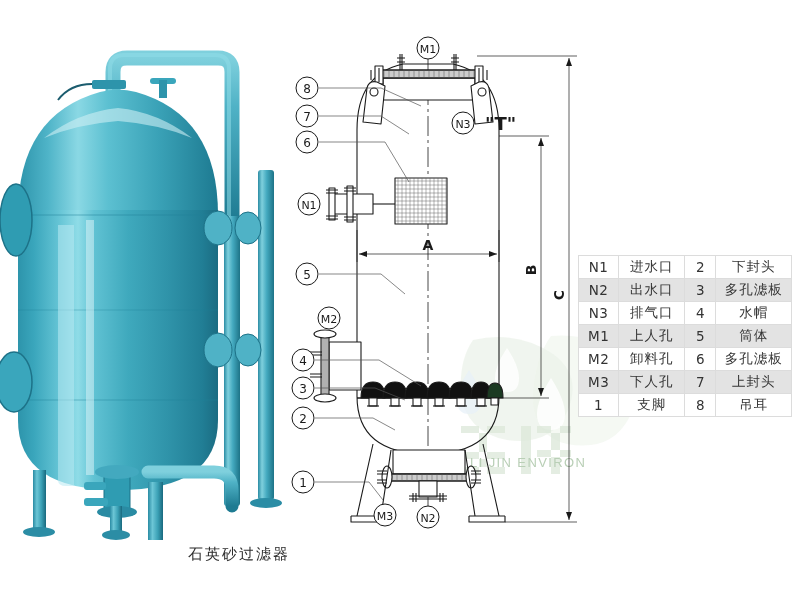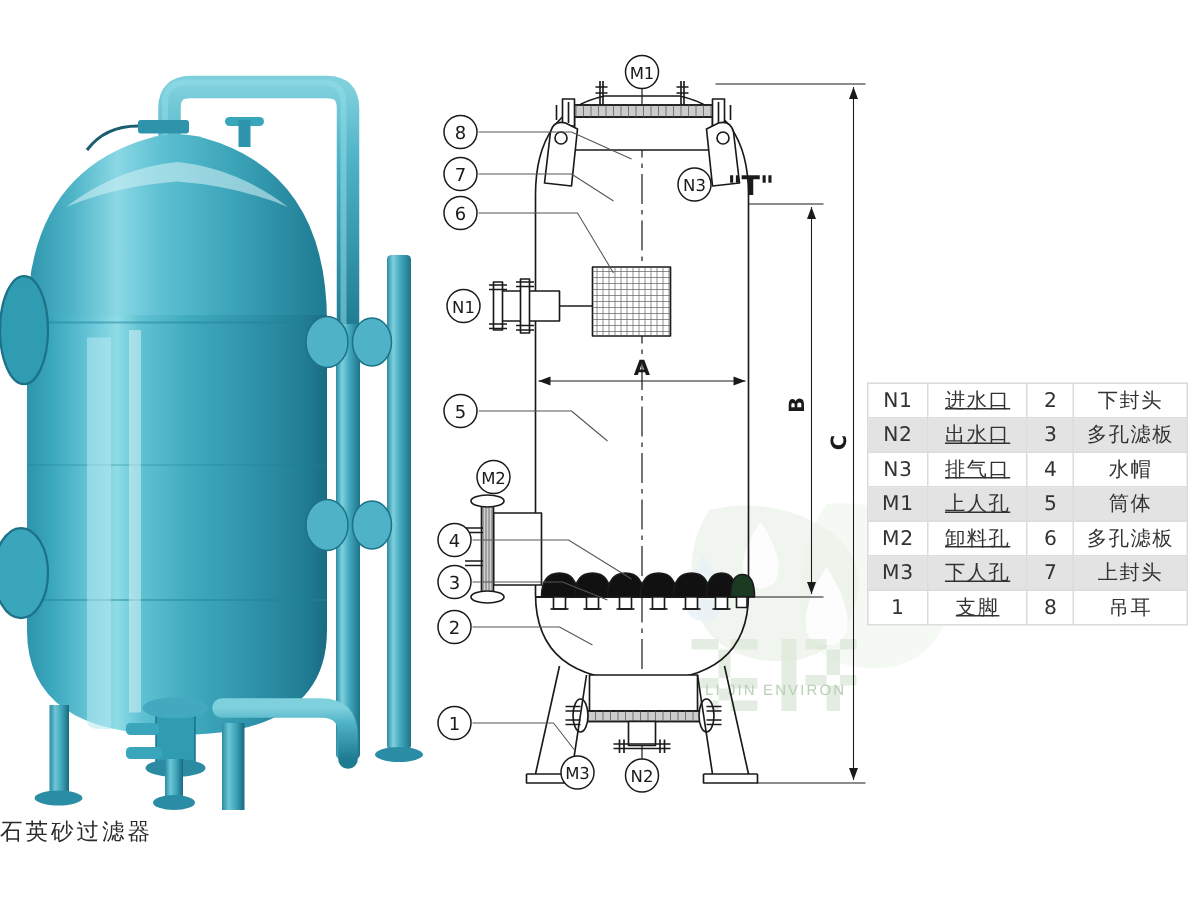--- a/index.html
+++ b/index.html
@@ -26,21 +26,21 @@
   
   .photo-panel {
     position: absolute;
     left: 0px; top: 20px;
     width: 290px; height: 520px;
   }
   .photo-caption {
     position: absolute;
     left: 0px; top: 545px;
     width: 290px;
-    text-align: left;
+    text-align: right;
     font-size: 15px;
     letter-spacing: 2px;
     color: #2b2b2b;
     font-family: "DejaVu Sans", "Liberation Sans", sans-serif;
   }
 
   
   .drawing-panel {
     position: absolute;
     left: 285px; top: 30px;
@@ -51,21 +51,21 @@
   .watermark {
     position: absolute;
     left: 455px; top: 330px;
     width: 230px; height: 170px;
     pointer-events: none;
     opacity: 0.5;
   }
   .wm-text {
     position: absolute;
     left: 470px; top: 455px;
-    font-size: 10px;
+    font-size: 13px;
     letter-spacing: 1.4px;
     color: #b9cfb6;
     font-family: "Liberation Sans", sans-serif;
   }
 
   
   .legend-wrap {
     position: absolute;
     left: 578px; top: 255px;
     width: 214px;
@@ -82,21 +82,21 @@
     text-align: center;
     vertical-align: middle;
     font-size: 13.5px;
     color: #333333;
     font-family: "DejaVu Sans", "Liberation Sans", sans-serif;
     white-space: nowrap;
   }
   table.legend tr.odd td { background: #ffffff; }
   table.legend tr.even td { background: #e3e3e3; }
   table.legend td.code { width: 40px; letter-spacing: 0.5px; }
-  table.legend td.name { width: 67px; letter-spacing: 1px; text-decoration: underline; }
+  table.legend td.name { width: 67px; letter-spacing: 1px; }
   table.legend td.num  { width: 32px; }
   table.legend td.name2{ width: 75px; letter-spacing: 1px; }
 </style>
 </head>
 <body>
 
 <div id="page">
 
   <div class="photo-panel">
     <svg width="290" height="520" viewBox="0 0 290 520">

